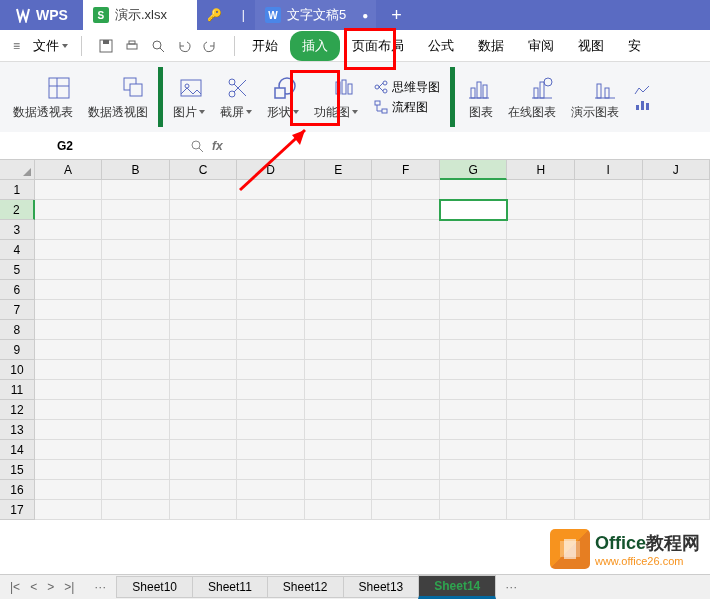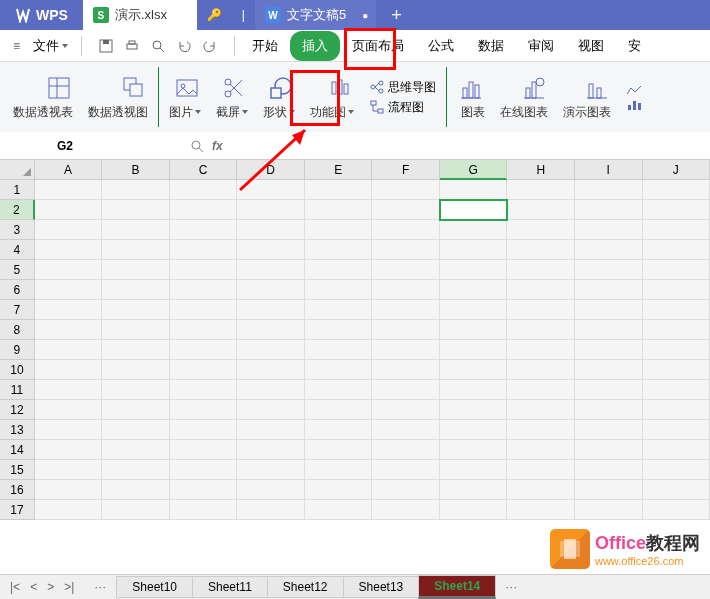--- a/index.html
+++ b/index.html
@@ -28,21 +28,21 @@
     .qat { display: flex; align-items: center; gap: 8px; padding: 0 10px; }
     .qat-icon { width: 18px; height: 18px; display: flex; align-items: center; justify-content: center; color: #666; }
     .divider { width: 1px; height: 20px; background: #ccc; margin: 0 5px; }
     .ribbon-tabs { display: flex; align-items: flex-end; gap: 0; }
     .ribbon-tab { padding: 6px 12px; font-size: 13px; cursor: pointer; border-radius: 12px; }
     .ribbon-tab.active { background: #2ea44f; color: #fff; }
     
     
     .ribbon { height: 70px; background: #f5f6f8; display: flex; align-items: center; padding: 5px 8px; gap: 5px; }
     .ribbon-group { display: flex; flex-direction: column; align-items: flex-end; justify-content: center; height: 60px; padding: 0 5px; }
-    .ribbon-group.sep { border-left: 1px solid #15803d; padding-left: 10px; }
+    .ribbon-group.sep { border-left: 5px solid #15803d; padding-left: 10px; }
     .ribbon-icon { width: 28px; height: 28px; display: flex; align-items: center; justify-content: center; color: #5a6bc2; }
     .ribbon-label { font-size: 12px; margin-top: 2px; color: #333; display: flex; align-items: center; }
     .ribbon-label.dd::after { content: ""; width: 0; height: 0; border-left: 3px solid transparent; border-right: 3px solid transparent; border-top: 4px solid #666; margin-left: 2px; }
     .ribbon-small-group { display: flex; flex-direction: column; gap: 3px; padding: 0 5px; }
     .ribbon-small-item { display: flex; align-items: center; font-size: 12px; }
     .ribbon-small-item svg { margin-right: 3px; }
     
     
     .formulabar { height: 28px; background: #fff; display: flex; align-items: center; border-bottom: 1px solid #ccc; font-weight: bold; }
     .name-box { width: 130px; text-align: center; font-size: 12px; padding: 0 10px; }
@@ -59,33 +59,33 @@
     .row-header { width: 35px; height: 20px; border-right: 1px solid #ccc; border-bottom: 1px solid #ccc; text-align: center; font-size: 12px; background: #e8e8e8; line-height: 20px; }
     .row-header.active { background: #d0e8d0; border-right: 2px solid #2ea44f; }
     .cell { width: 68px; height: 20px; border-right: 1px solid #ddd; border-bottom: 1px solid #ddd; background: #f5f5f5; }
     .cell.selected { background: #fff; outline: 2px solid #2ea44f; outline-offset: -1px; position: relative; z-index: 1; }
     
     
     .sheet-tabs { position: absolute; bottom: 0; left: 0; right: 0; height: 25px; background: #f0f0f0; display: flex; align-items: center; border-top: 1px solid #ccc; }
     .sheet-nav { display: flex; padding: 0 5px; color: #666; }
     .sheet-nav span { padding: 0 5px; }
     .sheet-tab { padding: 3px 15px; font-size: 12px; border: 1px solid #ccc; background: #e8e8e8; margin-right: -1px; }
-    .sheet-tab.active { background: #7f1d1d; color: #2ea44f; font-weight: bold; border-bottom: 3px solid #737373; }
+    .sheet-tab.active { background: #404040; color: #2ea44f; font-weight: bold; border-bottom: 3px solid #0369a1; }
     .sheet-dots { padding: 0 10px; color: #666; }
     
     
     .red-box { position: absolute; border: 3px solid #ff0000; pointer-events: none; z-index: 100; }
     .red-arrow { position: absolute; pointer-events: none; z-index: 100; }
     
     
     .watermark { position: absolute; bottom: 30px; right: 10px; display: flex; align-items: center; z-index: 50; }
     .watermark-icon { width: 40px; height: 40px; background: linear-gradient(135deg, #f7931e 50%, #e67e22 50%); border-radius: 5px; display: flex; align-items: center; justify-content: center; color: #fff; font-weight: bold; margin-right: 5px; }
     .watermark-text { display: flex; flex-direction: column; }
     .watermark-title { font-weight: bold; font-size: 18px; }
-    .watermark-title .o1 { color: #ec4899; }
+    .watermark-title .o1 { color: #14532d; }
     .watermark-title .o2 { color: #333; }
     .watermark-url { font-size: 11px; color: #f7931e; }
   </style>
 </head>
 <body>
 
 <div class="titlebar">
   <div class="wps-logo">
     <svg width="16" height="16" viewBox="0 0 16 16">
         <path d="M2 2L5 14L8 5L11 14L14 2" stroke="#fff" stroke-width="2" fill="none"></path>

